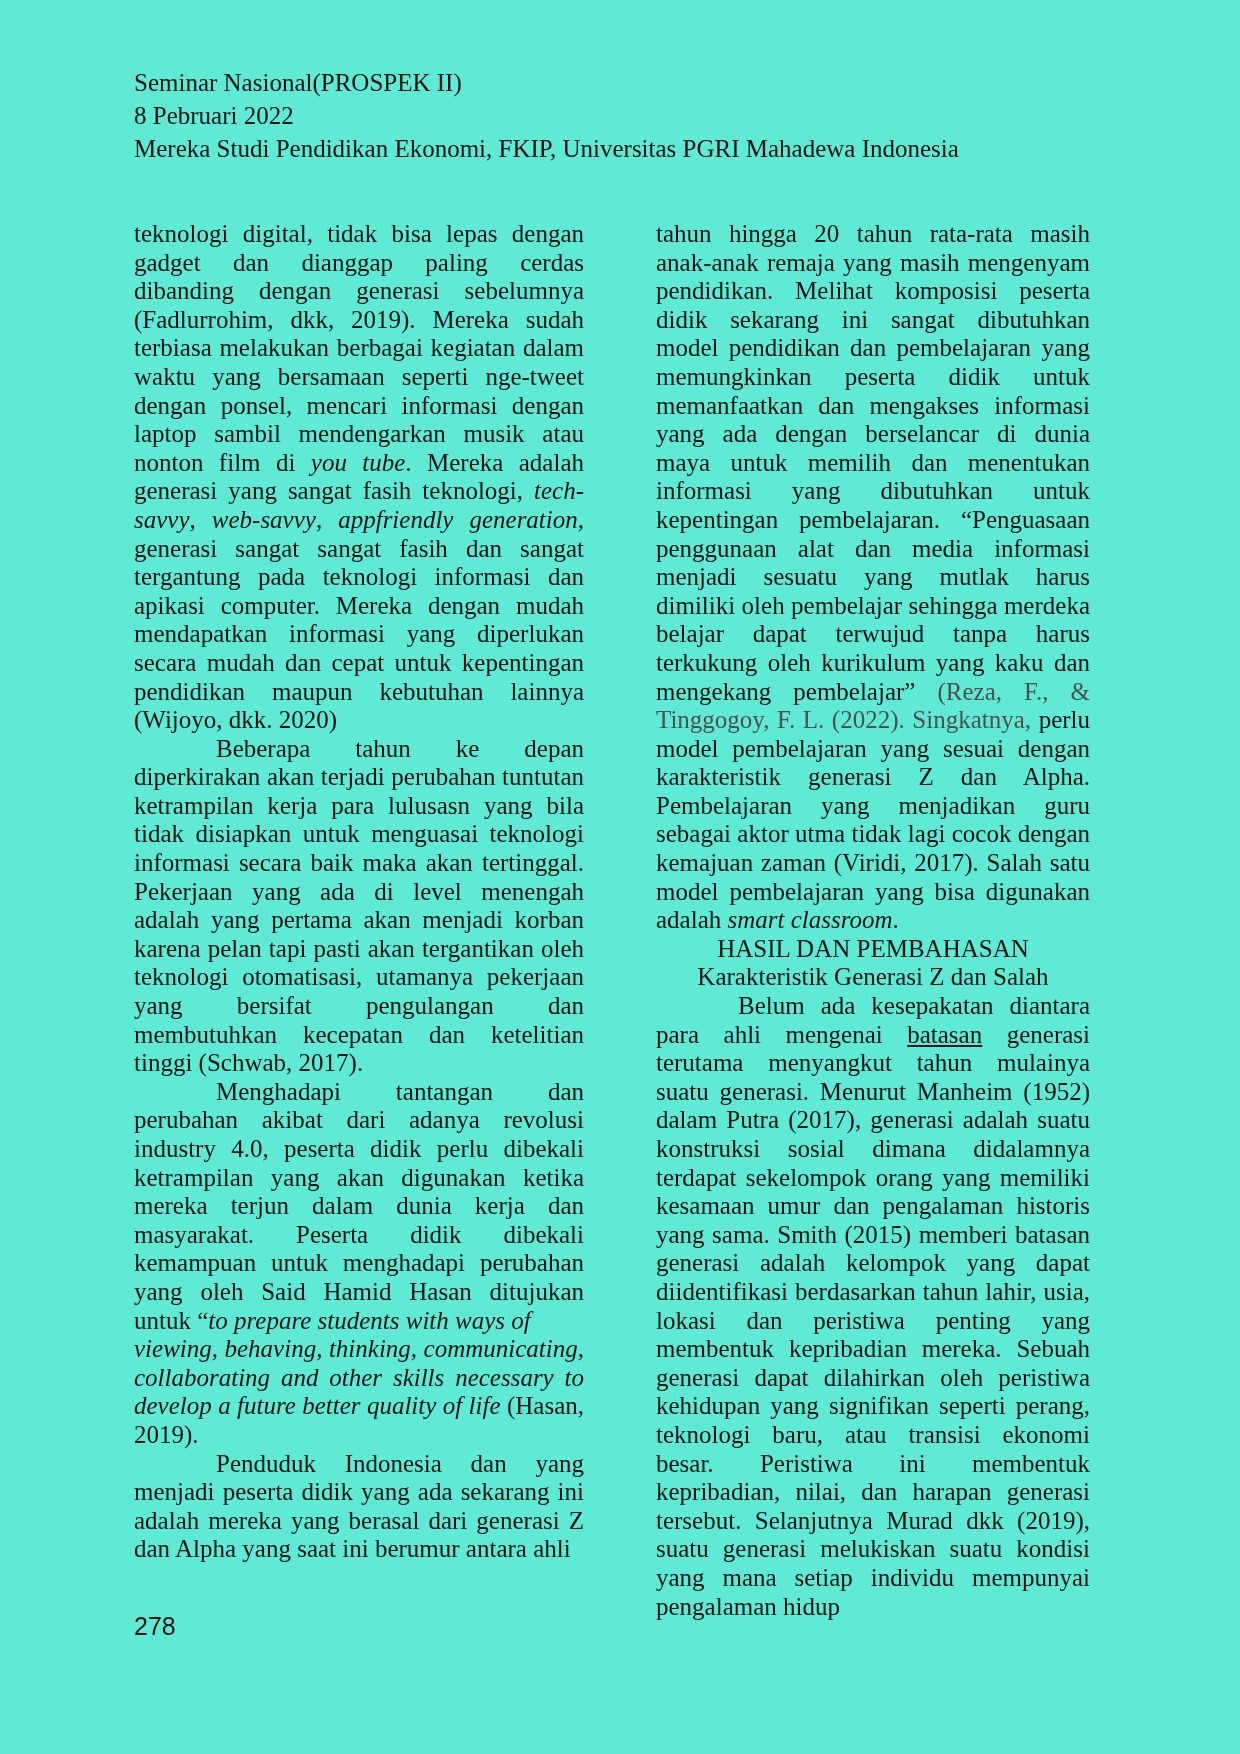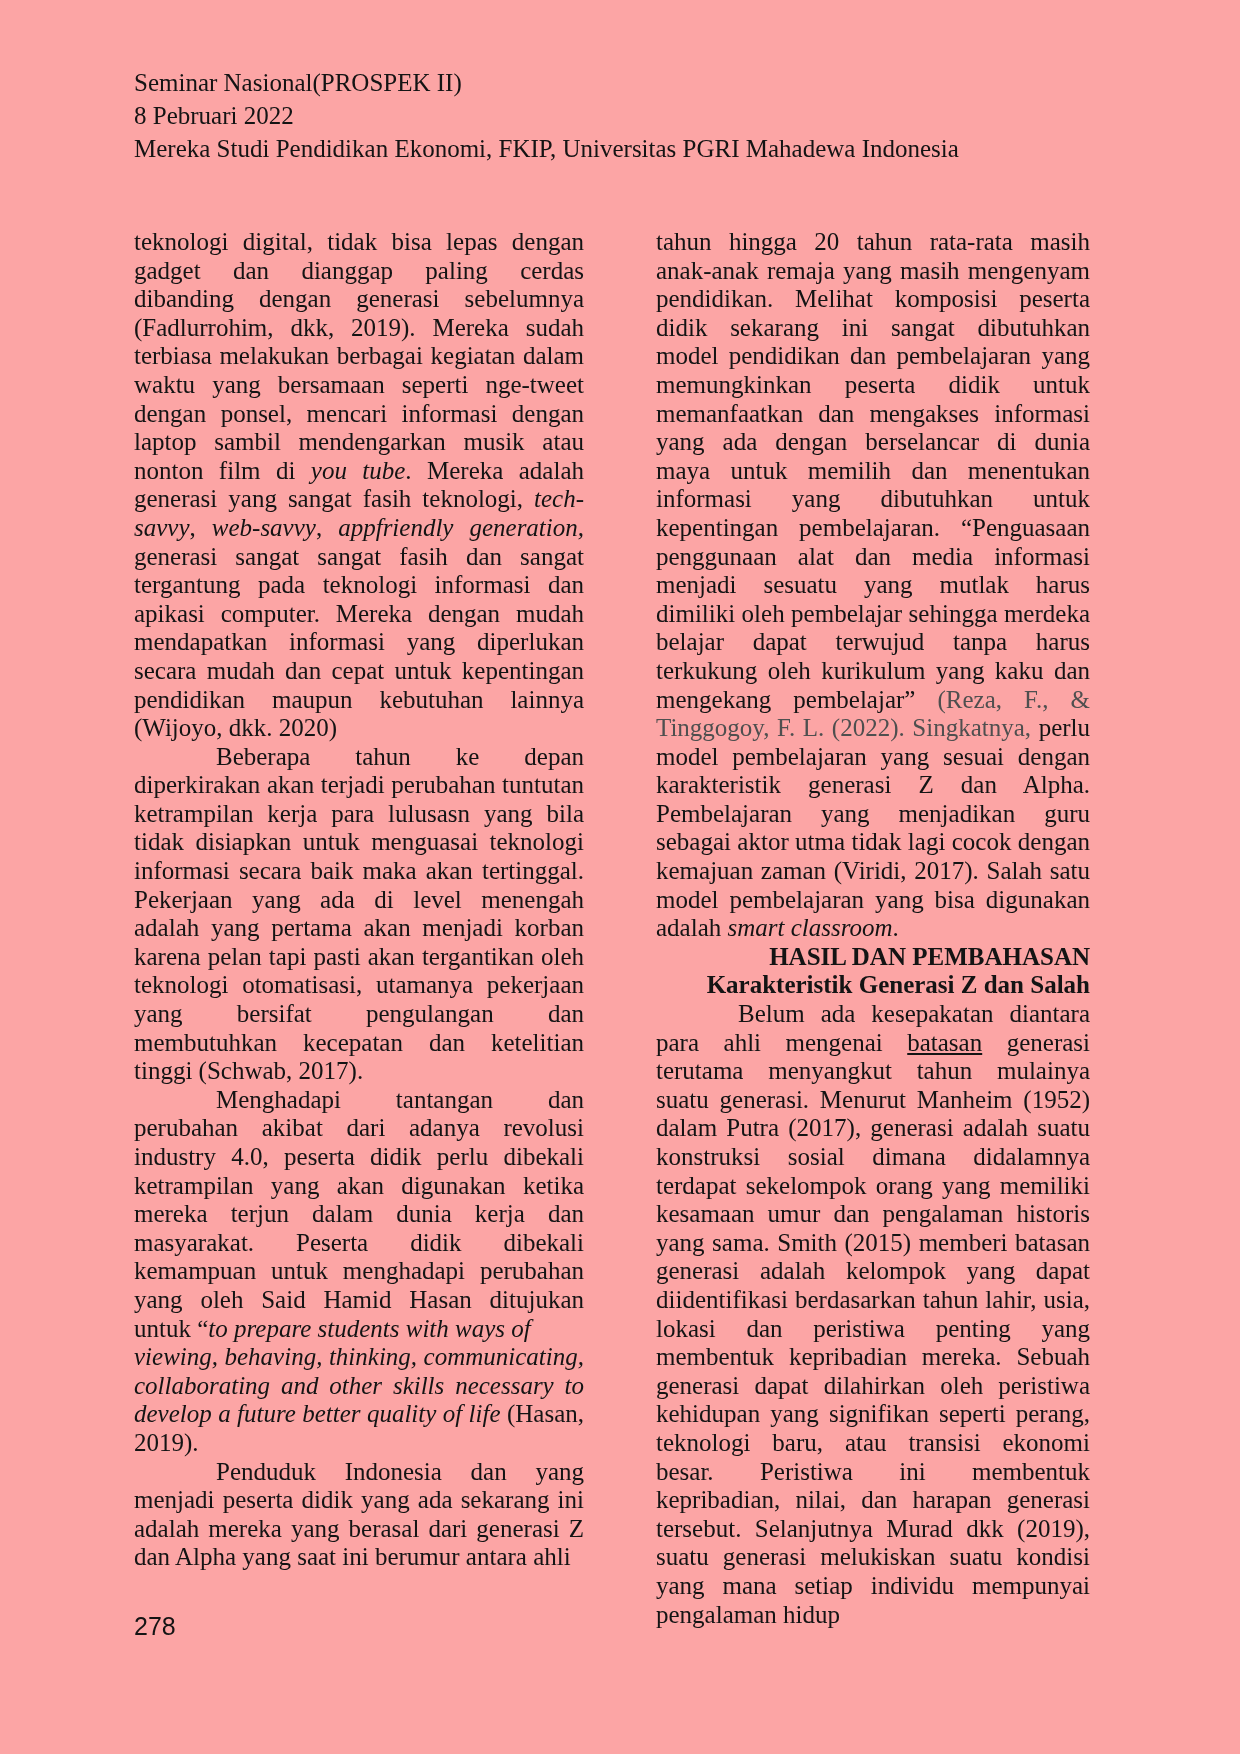--- a/index.html
+++ b/index.html
@@ -4,55 +4,55 @@
 <style>
   html, body {
     margin: 0;
     padding: 0;
     background: #ffffff;
   }
   .page {
     position: relative;
     width: 1240px;
     height: 1754px;
-    background: #fca5a5;
+    background: #5eead4;
     font-family: "Liberation Serif", serif;
     color: var(--text-color, #141414);
     overflow: hidden;
   }
   .doc-header {
     position: absolute;
     left: 134px;
     top: 66px;
     width: 956px;
     font-size: 25px;
     line-height: 33px;
   }
   .doc-header .bold { font-weight: bold; }
   .columns {
     position: absolute;
     left: 134px;
-    top: 228px;
+    top: 220px;
     width: 956px;
     display: flex;
     gap: 72px;
   }
   .col-left  { width: 450px; }
   .col-right { width: 434px; }
   .para {
     margin: 0;
     font-size: 25px;
     line-height: 28.6px;
     text-align: justify;
     text-justify: inter-word;
   }
   .para.indent { text-indent: 82px; }
   .para.heading {
-    font-weight: bold;
-    text-align: right;
+    font-weight: normal;
+    text-align: center;
   }
   .run-italic { font-style: italic; }
   .run-underline { text-decoration: underline; }
   .run-gray { color: var(--citation-gray, #4f4f4f); }
   .page-footer {
     position: absolute;
     left: 134px;
     top: 1612px;
     width: 956px;
   }

